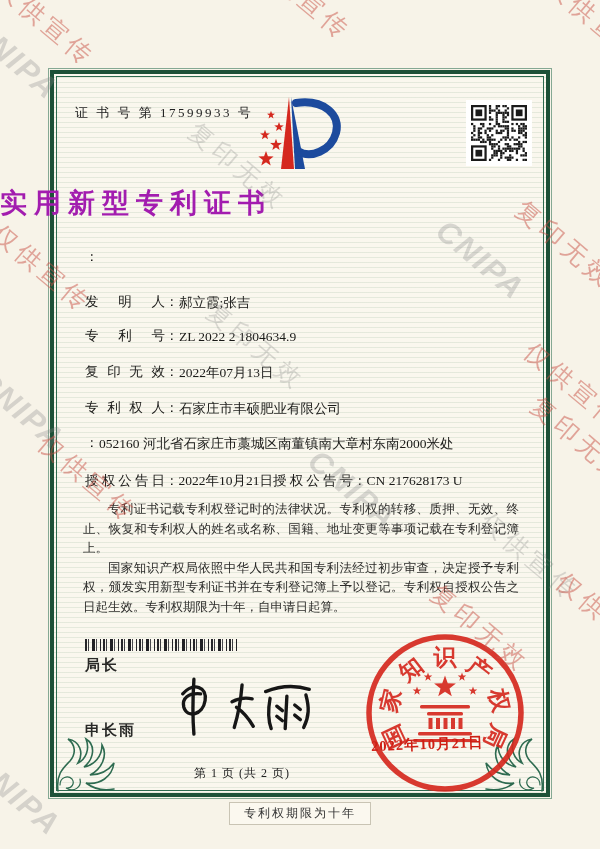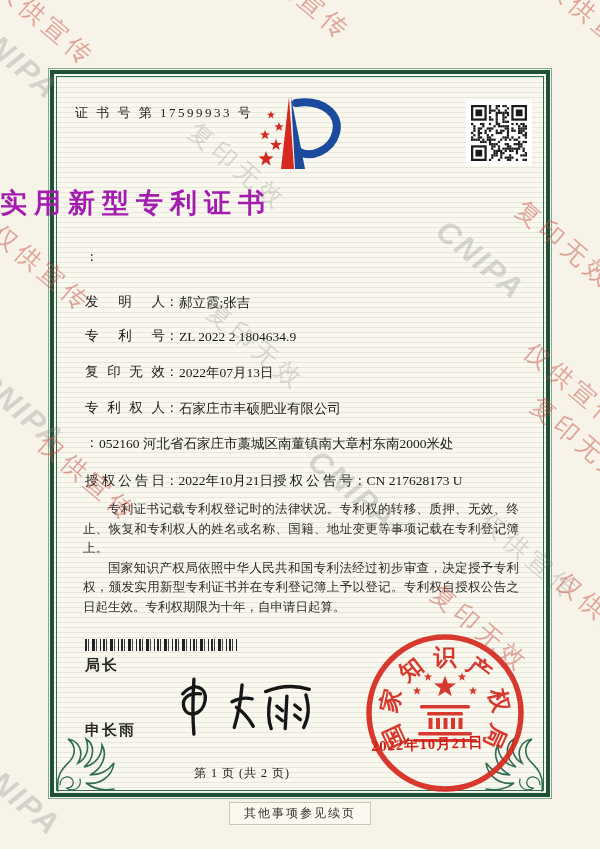--- a/index.html
+++ b/index.html
@@ -415,21 +415,21 @@
       <rect x="13.5" y="5" width="4" height="11"></rect>
       <rect x="-27" y="19" width="54" height="3.5" rx="1.5"></rect>
       <rect x="-32" y="26" width="64" height="3" rx="1.5"></rect>
     </g>
   </svg>
   <div class="abs seal-date">2022年10月21日</div>
 
   <div class="abs page-no">第 1 页 (共 2 页)</div>
 
   <div class="abs footer-note">
-    <span>其他事项参见续页</span>
+    <span>专利权期限为十年</span>
   </div>
 
   <div class="wm-layer">
     <span class="wm wm-red" style="left:-14px;top:6px">仅供宣传</span>
     <span class="wm wm-cnipa" style="left:-38px;top:42px">CNIPA</span>
     <span class="wm wm-red" style="left:242px;top:-20px">仅供宣传</span>
     <span class="wm wm-red" style="left:536px;top:4px">仅供宣传</span>
     <span class="wm wm-gray" style="left:178px;top:150px">复印无效</span>
     <span class="wm wm-red" style="left:-18px;top:252px">仅供宣传</span>
     <span class="wm wm-cnipa" style="left:428px;top:242px">CNIPA</span>

